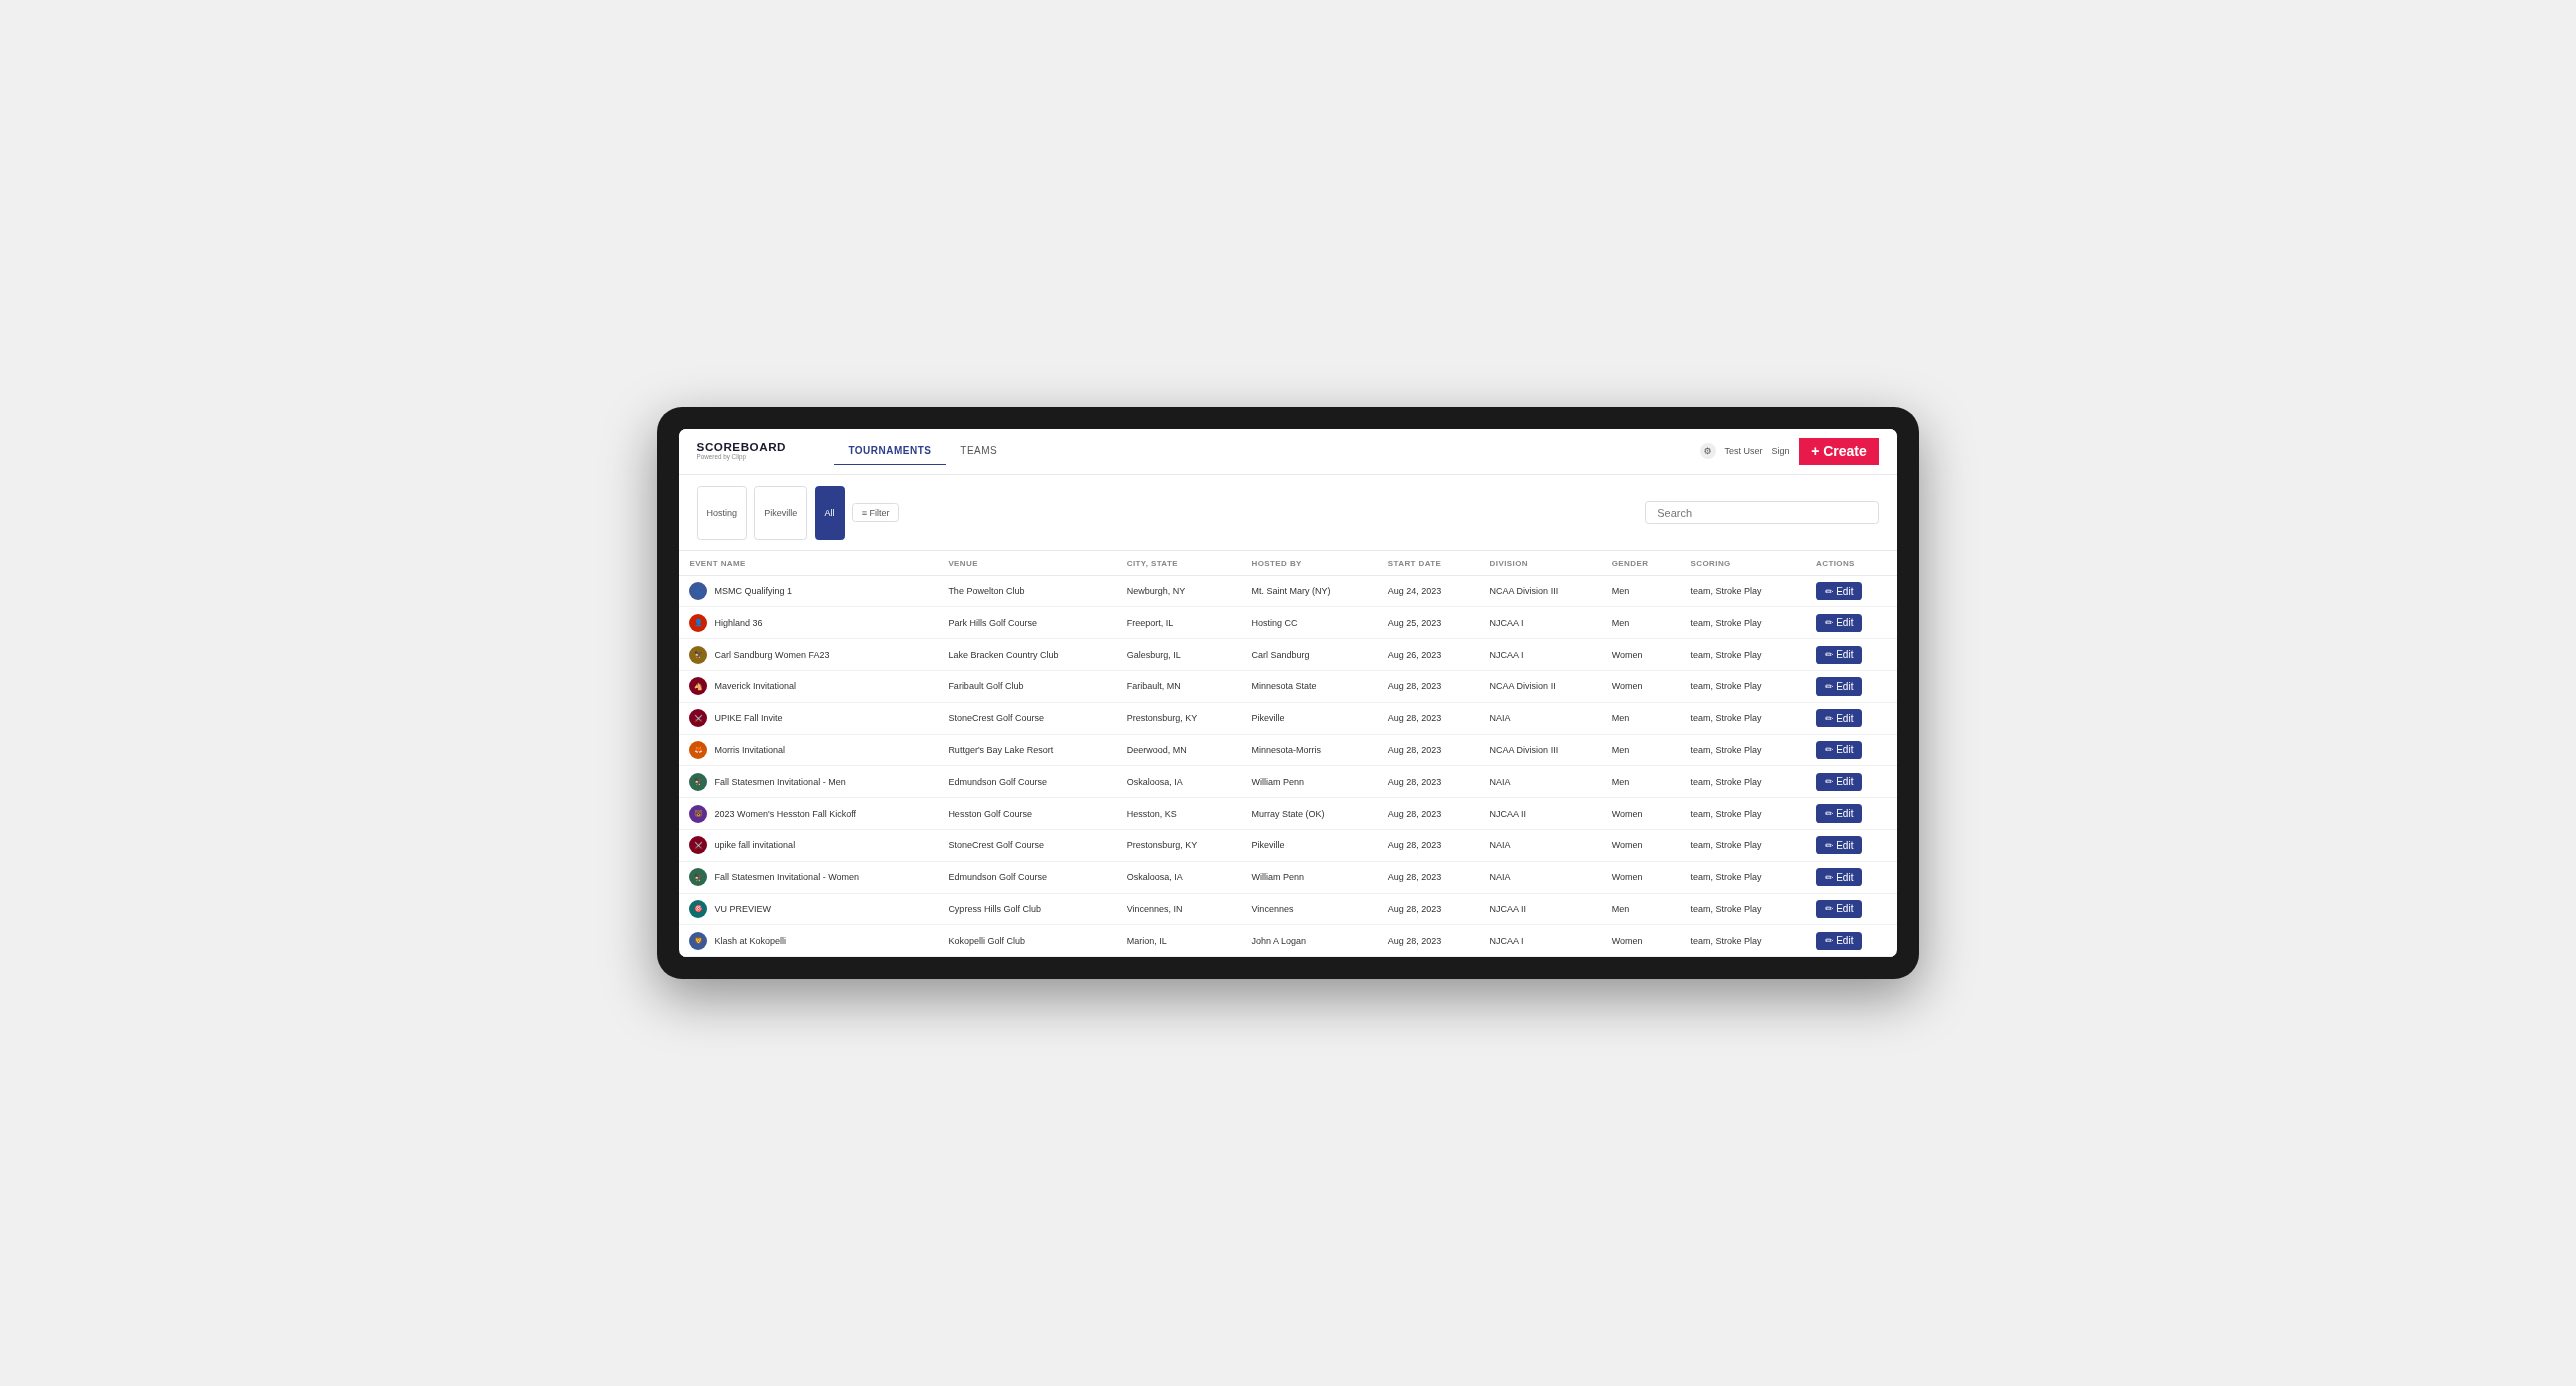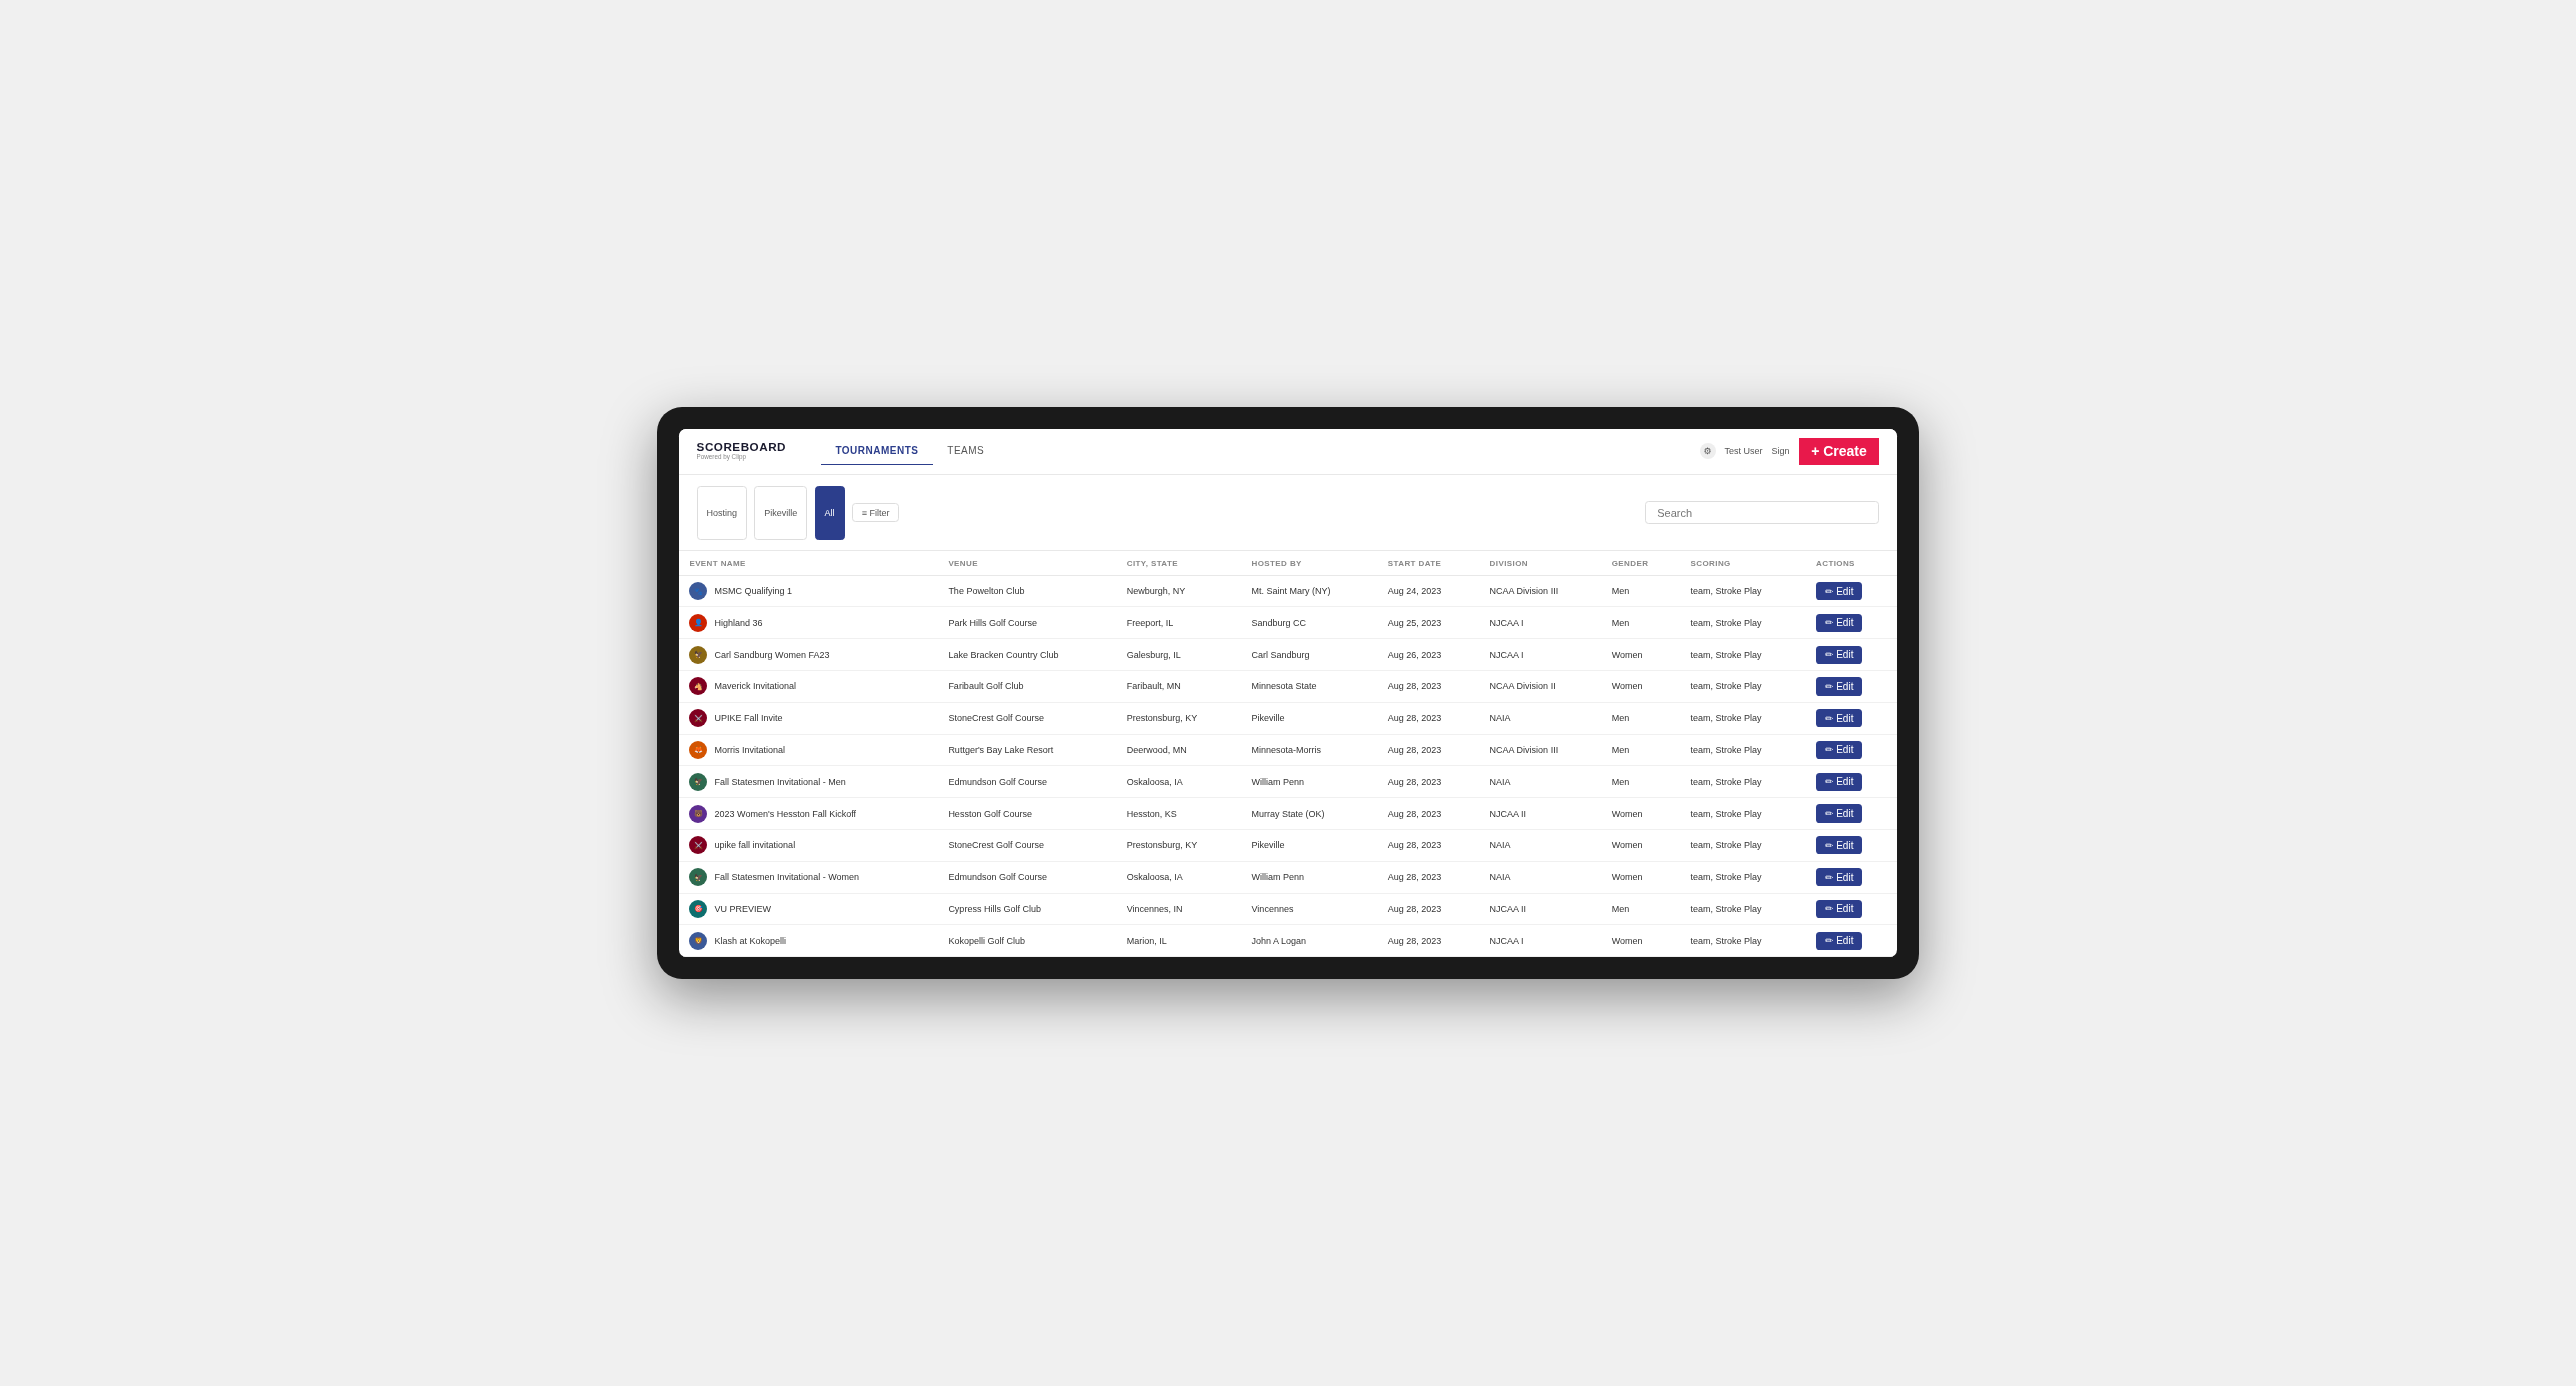--- a/index.html
+++ b/index.html
@@ -32,21 +32,21 @@
       border-radius: 7.2px;
       overflow: hidden;
     }
     
     .app-header {
       display: flex;
       align-items: center;
       padding: 9px 18px;
       background: #fff;
       border-bottom: 0.9px solid #e8e8e8;
-      gap: 26px;
+      gap: 39px;
     }
     .logo-area {
       display: flex;
       flex-direction: column;
       line-height: 1.1;
     }
     .logo-text {
       font-size: 11.7px;
       font-weight: 800;
       color: #1a1a2e;
@@ -306,21 +306,21 @@
     </tr>
               <tr>
       <td>
         <div class="event-name-cell">
           <div class="team-icon icon-red">👤</div>
           <span>Highland 36</span>
         </div>
       </td>
       <td>Park Hills Golf Course</td>
       <td>Freeport, IL</td>
-      <td>Sandburg CC</td>
+      <td>Hosting CC</td>
       <td>Aug 25, 2023</td>
       <td>NJCAA I</td>
       <td>Men</td>
       <td>team, Stroke Play</td>
       <td>
         <button class="edit-btn">✏ Edit</button>
       </td>
     </tr>
               <tr>
       <td>

